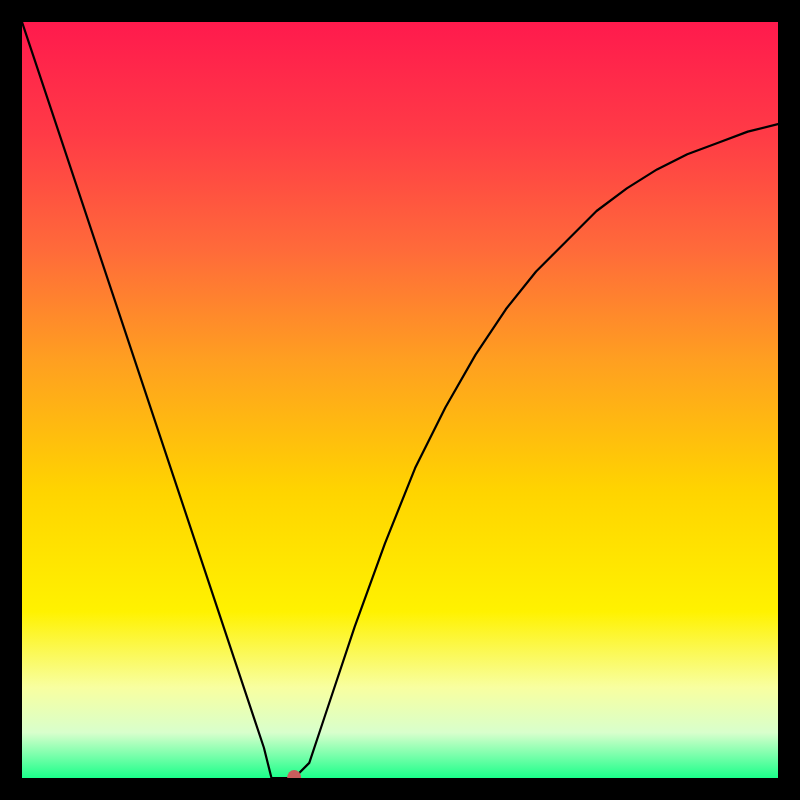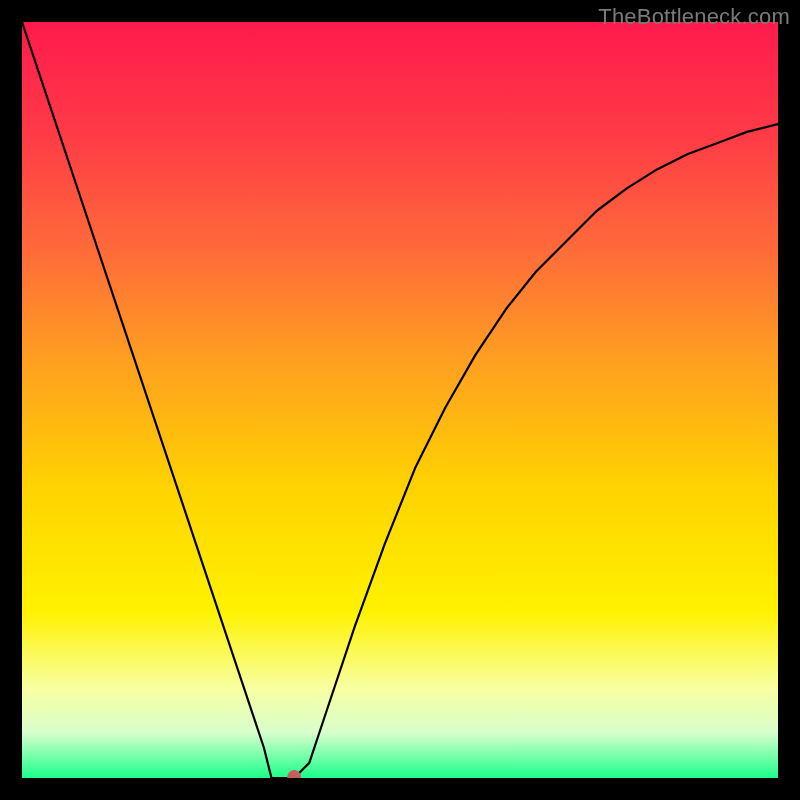--- a/index.html
+++ b/index.html
@@ -39,21 +39,20 @@
   .plot svg {
     display: block;
     width: 100%;
     height: 100%;
   }
 </style>
 </head>
 <body>
 
 <div class="frame">
-  <div class="watermark">TheBottleneck.com</div>
   <div class="plot">
     <svg id="svg" viewBox="0 0 756 756" preserveAspectRatio="none">
         <defs>
           <linearGradient id="bg-grad" x1="0" y1="0" x2="0" y2="1">
             <stop offset="0%" stop-color="#ff1a4d"></stop>
             <stop offset="15%" stop-color="#ff3b46"></stop>
             <stop offset="30%" stop-color="#ff6a3a"></stop>
             <stop offset="45%" stop-color="#ffa020"></stop>
             <stop offset="62%" stop-color="#ffd400"></stop>
             <stop offset="78%" stop-color="#fff200"></stop>

